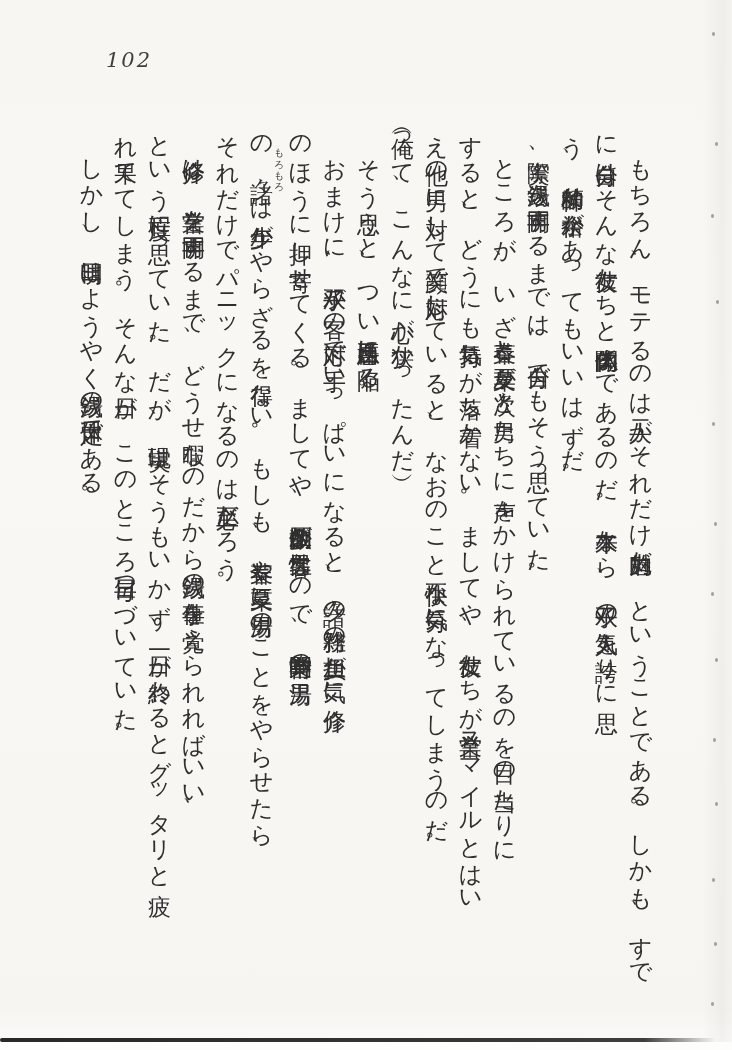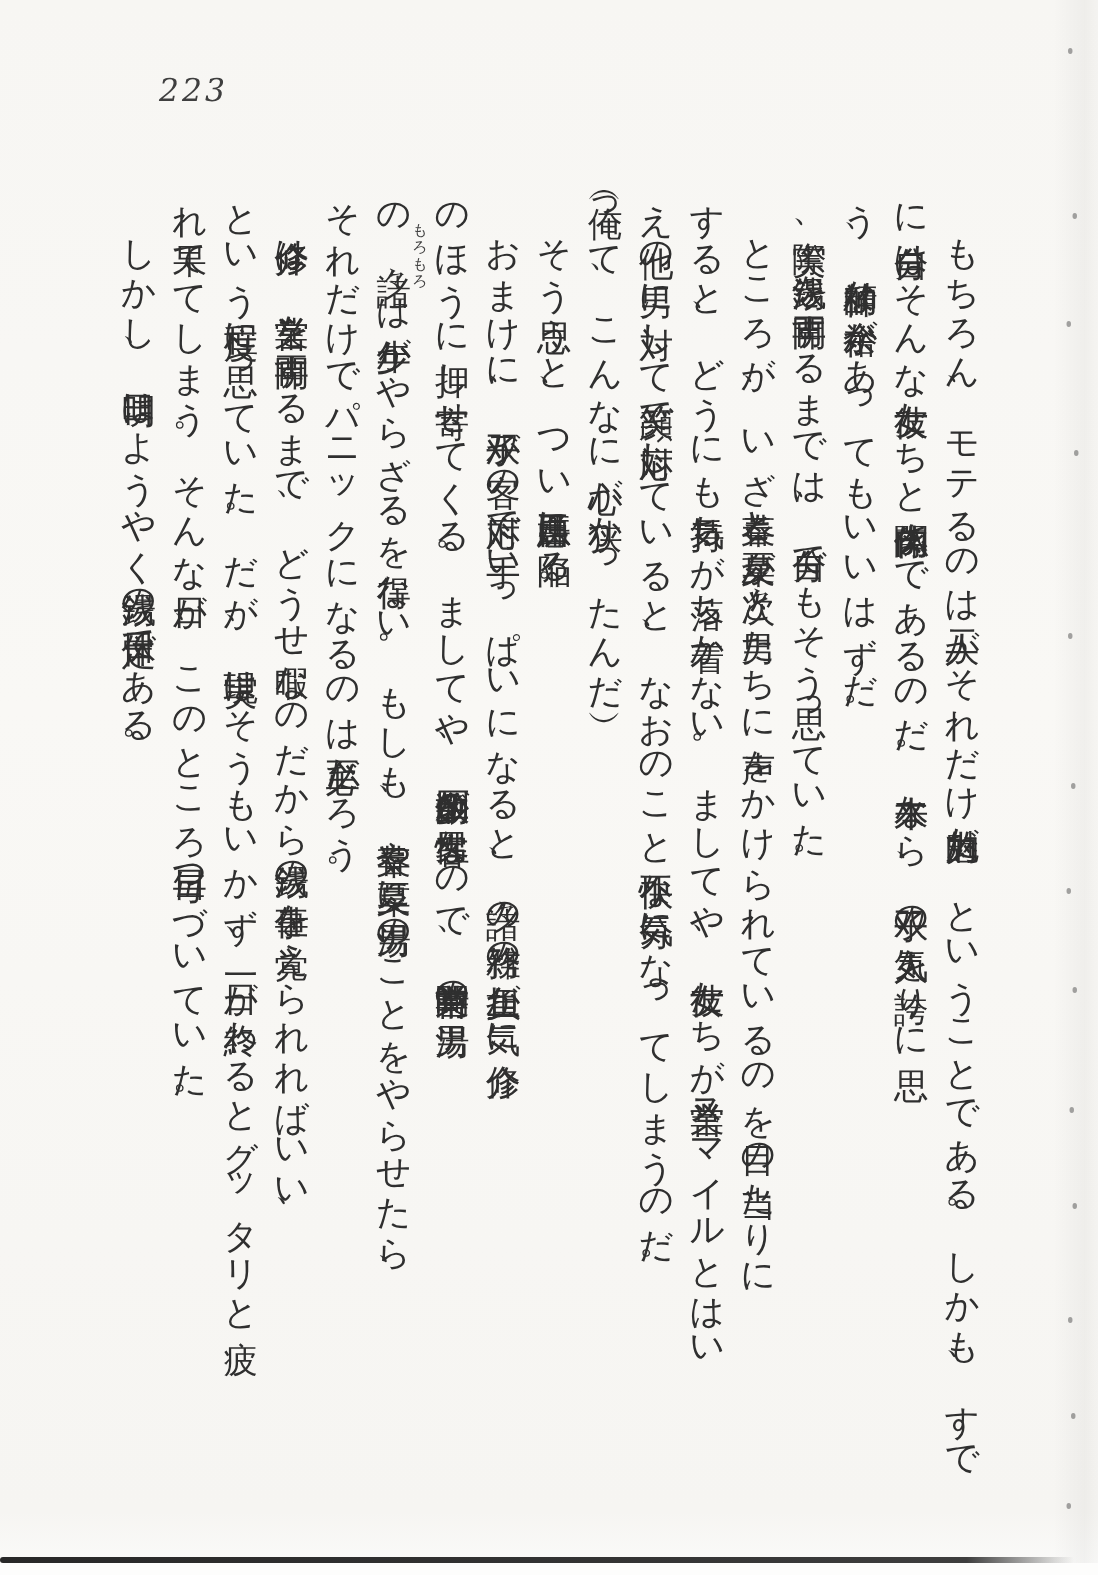--- a/index.html
+++ b/index.html
@@ -66,21 +66,21 @@
   <i class="speck" style="left:712px; top:422px;"></i>
   <i class="speck" style="left:714px; top:522px;"></i>
   <i class="speck" style="left:711px; top:592px;"></i>
   <i class="speck" style="left:715px; top:658px;"></i>
   <i class="speck" style="left:713px; top:738px;"></i>
   <i class="speck" style="left:715px; top:802px;"></i>
   <i class="speck" style="left:712px; top:878px;"></i>
   <i class="speck" style="left:714px; top:942px;"></i>
   <i class="speck" style="left:711px; top:1002px;"></i>
 
-  <div class="page-number">223</div>
+  <div class="page-number">102</div>
 
   <div class="text-block">
       <div class="para">
         <div class="line indent">もちろん、モテるのは二人がそれだけ魅力的だ、ということである。しかも、すで</div>
         <div class="line">に自分はそんな彼女たちと肉体関係まであるのだ。本来なら、双子の人気を誇りに思</div>
         <div class="line">う、精神的な余裕があってもいいはずだ。</div>
       </div>
       <div class="para">
         <div class="line indent">実際、銭湯を再開するまでは、自分でもそう思っていた。</div>
       </div>

